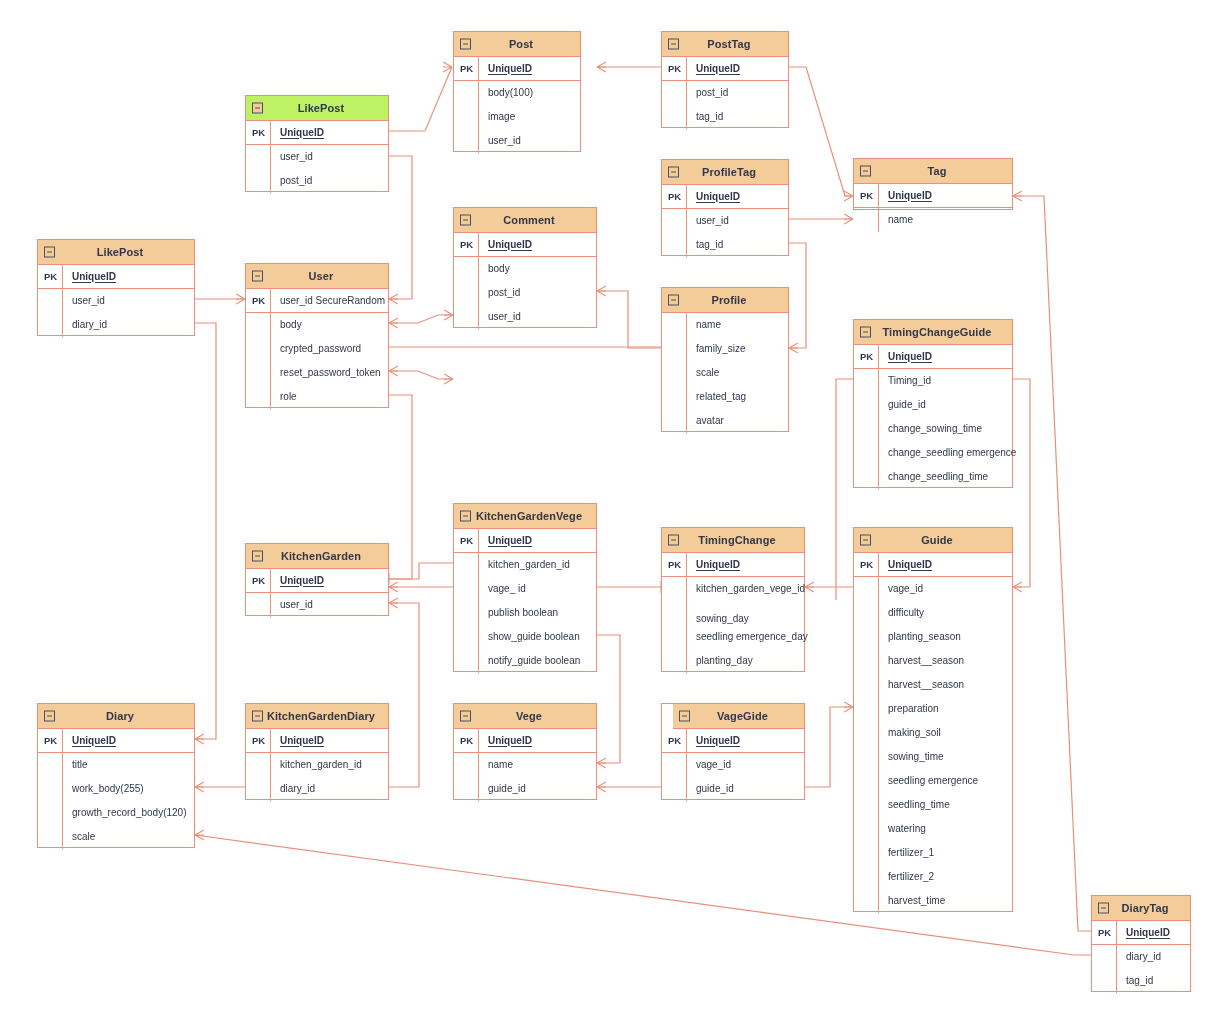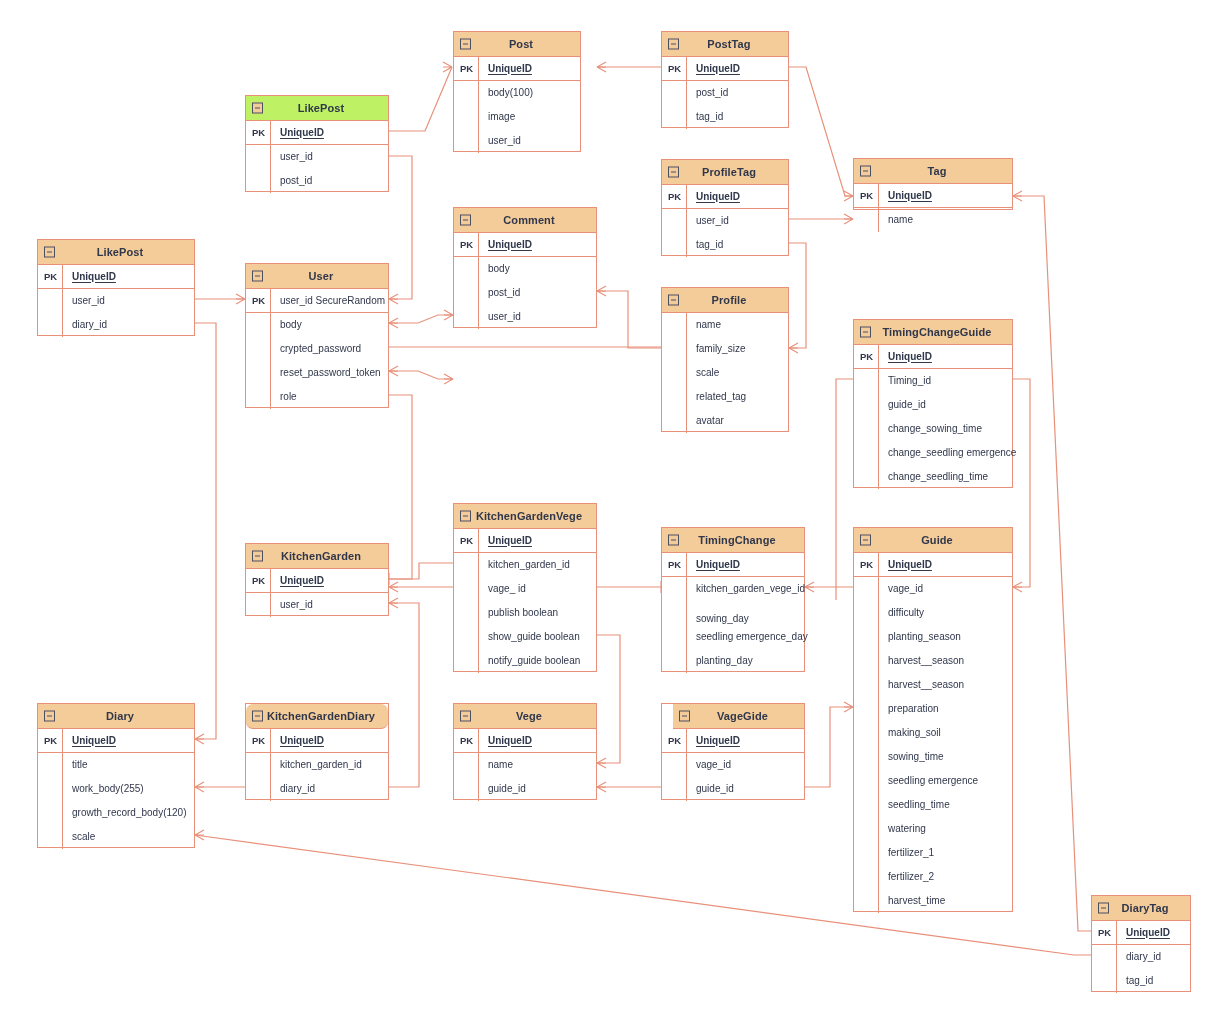--- a/index.html
+++ b/index.html
@@ -634,21 +634,21 @@
           <span class="key"></span>
           <span class="fld" style="color: rgb(48, 55, 75);">growth_record_body(120)</span>
         </div>
         <div class="row">
           <span class="key"></span>
           <span class="fld" style="color: rgb(48, 55, 75);">scale</span>
         </div>
       </div>
     </div>
     <div class="entity" style="left: 245px; top: 703px; width: 144px; height: 97px; border-color: rgb(232, 144, 122);">
-      <div class="ent-head" style="background: rgb(244, 204, 153); border-bottom-color: rgb(232, 144, 122); border-radius: 7px;">
+      <div class="ent-head" style="background: rgb(244, 204, 153); border-bottom-color: rgb(232, 144, 122);">
         <span class="collapse-icon" style="background: rgb(244, 204, 153);"></span>
         <span class="ent-title" style="color: rgb(48, 55, 75);">KitchenGardenDiary</span>
       </div>
       <div class="ent-body" style="height: 72px;">
         <div class="gutter" style="border-right-color: rgb(232, 144, 122);"></div>
         <div class="row pk-row" style="border-bottom-color: rgb(232, 144, 122);">
           <span class="key" style="color: rgb(48, 55, 75);">PK</span>
           <span class="fld" style="color: rgb(48, 55, 75);">UniqueID</span>
         </div>
         <div class="row">

